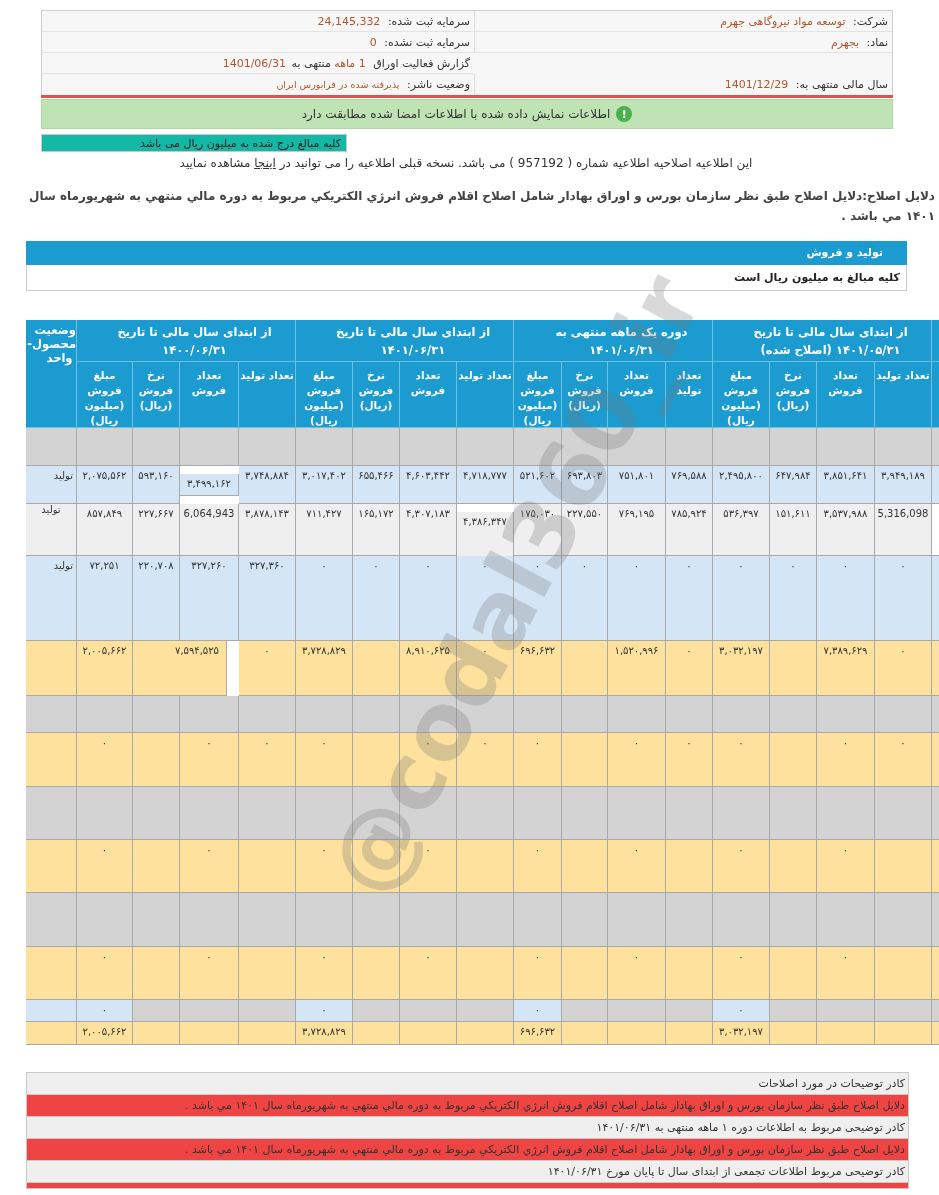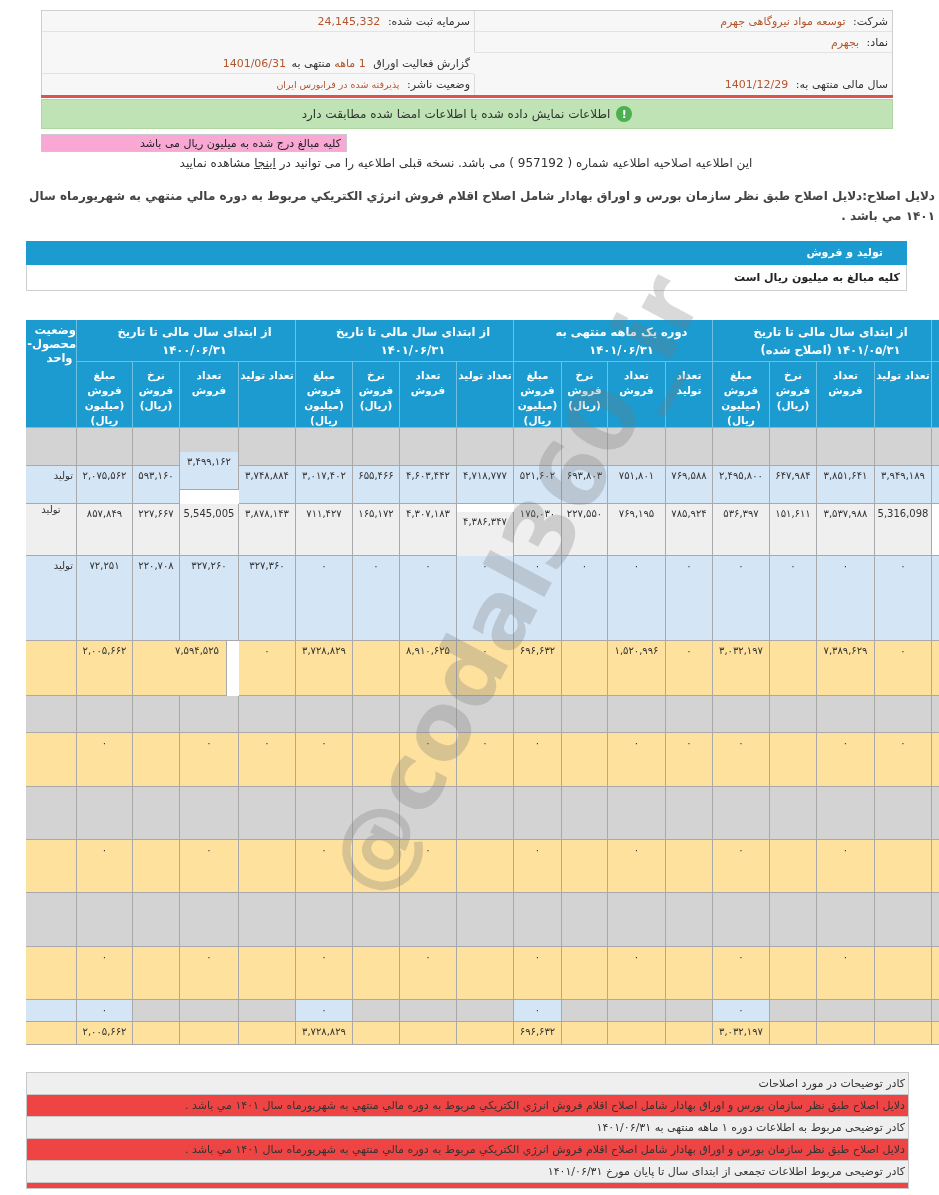--- a/index.html
+++ b/index.html
@@ -26,21 +26,21 @@
   .success-bar {
     left: 41px; top: 99px; width: 850px; height: 28px; background: #bfe3b4;
     border: 1px solid #add6a0; display: flex; align-items: center; justify-content: center;
     direction: rtl; font-size: 12px; color: #333;
   }
   .success-icon {
     width: 16px; height: 16px; border-radius: 50%; background: #4caf50; color: #fff;
     display: inline-flex; align-items: center; justify-content: center; font-weight: bold; font-size: 11px; margin-left: 6px;
   }
   .note-box {
-    left: 41px; top: 134px; width: 306px; height: 18px; border: 1px solid #c8c8c8; background: #f9a8d4;
+    left: 41px; top: 134px; width: 306px; height: 18px; border: 1px solid #c8c8c8; background: #14b8a6;
     direction: rtl; line-height: 18px; font-size: 11px; padding-right: 5px; box-sizing: border-box; color: #222;
   }
   .corr-line {
     left: 41px; top: 152px; width: 850px; height: 22px; line-height: 22px; text-align: center;
     direction: rtl; font-size: 12px; color: #333;
   }
   .corr-line a { color: #333; text-decoration: underline; }
   .reason-line {
     left: 0; top: 186px; width: 935px; height: 20px; line-height: 20px; direction: rtl; text-align: right;
     font-size: 12px; font-weight: bold; color: #444;
@@ -103,20 +103,24 @@
     <span class="v">توسعه مواد نیروگاهی جهرم</span>
   </div>
   <div class="info-row right" style="top:63px; border-bottom:none">
     <span class="k">سال مالی منتهی به:</span>
     <span class="v">1401/12/29</span>
   </div>
 
   <div class="info-row left" style="top:0">
     <span class="k">سرمایه ثبت شده:</span>
     <span class="v">24,145,332</span>
+  </div>
+  <div class="info-row left" style="top:21px">
+    <span class="k">سرمایه ثبت نشده:</span>
+    <span class="v">0</span>
   </div>
   <div class="info-row left" style="top:42px">
     <span class="k">گزارش فعالیت اوراق</span>
     <span class="v">1 ماهه</span>
     <span class="k">منتهی به</span>
     <span class="v" style="margin-right:2px">1401/06/31</span>
   </div>
   <div class="info-row left" style="top:63px; border-bottom:none">
     <span class="k">وضعیت ناشر:</span>
     <span class="v" style="font-size:9.5px">پذیرفته شده در فرابورس ایران</span>
@@ -180,39 +184,39 @@
     <div class="cell r-gray num" style="left: 582px; top: 108px; width: 58px; height: 38px;"></div>
     <div class="cell r-gray num" style="left: 640px; top: 108px; width: 47px; height: 38px;"></div>
     <div class="cell r-gray num" style="left: 687px; top: 108px; width: 57px; height: 38px;"></div>
     <div class="cell r-gray num" style="left: 744px; top: 108px; width: 47px; height: 38px;"></div>
     <div class="cell r-gray num" style="left: 791px; top: 108px; width: 58px; height: 38px;"></div>
     <div class="cell r-gray num" style="left: 849px; top: 108px; width: 57px; height: 38px;"></div>
     <div class="cell r-gray" style="left: 906px; top: 108px; width: 40px; height: 38px;"></div>
     <div class="cell r-blue status-txt" style="left: 0px; top: 146px; width: 51px; height: 38px;">تولید</div>
     <div class="cell r-blue num" style="left: 51px; top: 146px; width: 56px; height: 38px;">۲,۰۷۵,۵۶۲</div>
     <div class="cell r-blue num" style="left: 107px; top: 146px; width: 47px; height: 38px;">۵۹۳,۱۶۰</div>
-    <div class="cell r-blue num" style="left: 154px; top: 132px; width: 59px; height: 38px;">۳,۴۹۹,۱۶۲</div>
+    <div class="cell r-blue num" style="left: 154px; top: 154px; width: 59px; height: 22px;">۳,۴۹۹,۱۶۲</div>
     <div class="cell r-blue num" style="left: 213px; top: 146px; width: 57px; height: 38px;">۳,۷۴۸,۸۸۴</div>
     <div class="cell r-blue num" style="left: 270px; top: 146px; width: 57px; height: 38px;">۳,۰۱۷,۴۰۲</div>
     <div class="cell r-blue num" style="left: 327px; top: 146px; width: 47px; height: 38px;">۶۵۵,۴۶۶</div>
     <div class="cell r-blue num" style="left: 374px; top: 146px; width: 57px; height: 38px;">۴,۶۰۳,۴۴۲</div>
     <div class="cell r-blue num" style="left: 431px; top: 146px; width: 57px; height: 38px;">۴,۷۱۸,۷۷۷</div>
     <div class="cell r-blue num" style="left: 488px; top: 146px; width: 48px; height: 38px;">۵۲۱,۶۰۲</div>
     <div class="cell r-blue num" style="left: 536px; top: 146px; width: 46px; height: 38px;">۶۹۳,۸۰۳</div>
     <div class="cell r-blue num" style="left: 582px; top: 146px; width: 58px; height: 38px;">۷۵۱,۸۰۱</div>
     <div class="cell r-blue num" style="left: 640px; top: 146px; width: 47px; height: 38px;">۷۶۹,۵۸۸</div>
     <div class="cell r-blue num" style="left: 687px; top: 146px; width: 57px; height: 38px;">۲,۴۹۵,۸۰۰</div>
     <div class="cell r-blue num" style="left: 744px; top: 146px; width: 47px; height: 38px;">۶۴۷,۹۸۴</div>
     <div class="cell r-blue num" style="left: 791px; top: 146px; width: 58px; height: 38px;">۳,۸۵۱,۶۴۱</div>
     <div class="cell r-blue num" style="left: 849px; top: 146px; width: 57px; height: 38px;">۳,۹۴۹,۱۸۹</div>
     <div class="cell r-blue" style="left: 906px; top: 146px; width: 40px; height: 38px;"></div>
     <div class="cell r-white" style="left: 0px; top: 184px; width: 51px; height: 52px;">تولید</div>
     <div class="cell r-white num" style="left: 51px; top: 184px; width: 56px; height: 52px;">۸۵۷,۸۴۹</div>
     <div class="cell r-white num" style="left: 107px; top: 184px; width: 47px; height: 52px;">۲۲۷,۶۶۷</div>
-    <div class="cell r-white num" style="left: 154px; top: 184px; width: 59px; height: 52px;">5,545,005</div>
+    <div class="cell r-white num" style="left: 154px; top: 184px; width: 59px; height: 52px;">6,064,943</div>
     <div class="cell r-white num" style="left: 213px; top: 184px; width: 57px; height: 52px;">۳,۸۷۸,۱۴۳</div>
     <div class="cell r-white num" style="left: 270px; top: 184px; width: 57px; height: 52px;">۷۱۱,۴۲۷</div>
     <div class="cell r-white num" style="left: 327px; top: 184px; width: 47px; height: 52px;">۱۶۵,۱۷۲</div>
     <div class="cell r-white num" style="left: 374px; top: 184px; width: 57px; height: 52px;">۴,۳۰۷,۱۸۳</div>
     <div class="cell r-white num" style="left: 431px; top: 172px; width: 57px; height: 60px; margin-top: 20px;">۴,۳۸۶,۳۴۷</div>
     <div class="cell r-white num" style="left: 488px; top: 184px; width: 48px; height: 52px;">۱۷۵,۰۳۰</div>
     <div class="cell r-white num" style="left: 536px; top: 184px; width: 46px; height: 52px;">۲۲۷,۵۵۰</div>
     <div class="cell r-white num" style="left: 582px; top: 184px; width: 58px; height: 52px;">۷۶۹,۱۹۵</div>
     <div class="cell r-white num" style="left: 640px; top: 184px; width: 47px; height: 52px;">۷۸۵,۹۲۴</div>
     <div class="cell r-white num" style="left: 687px; top: 184px; width: 57px; height: 52px;">۵۳۶,۳۹۷</div>

